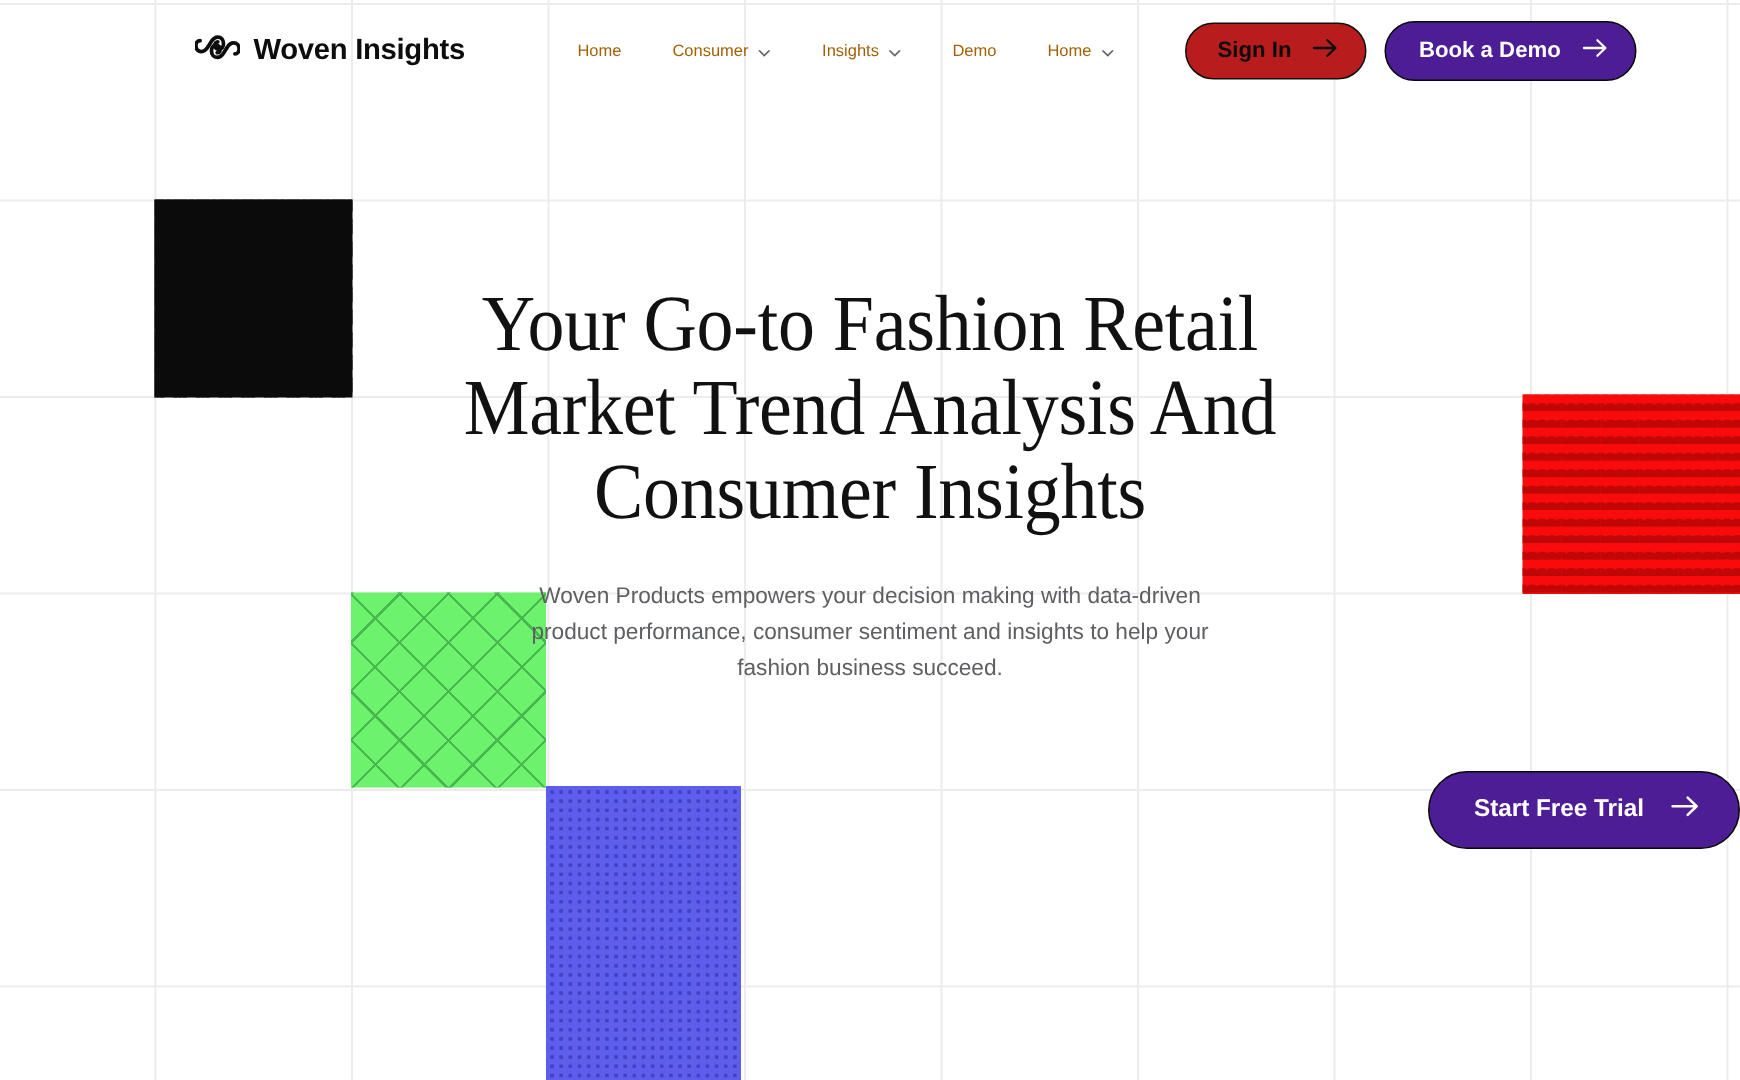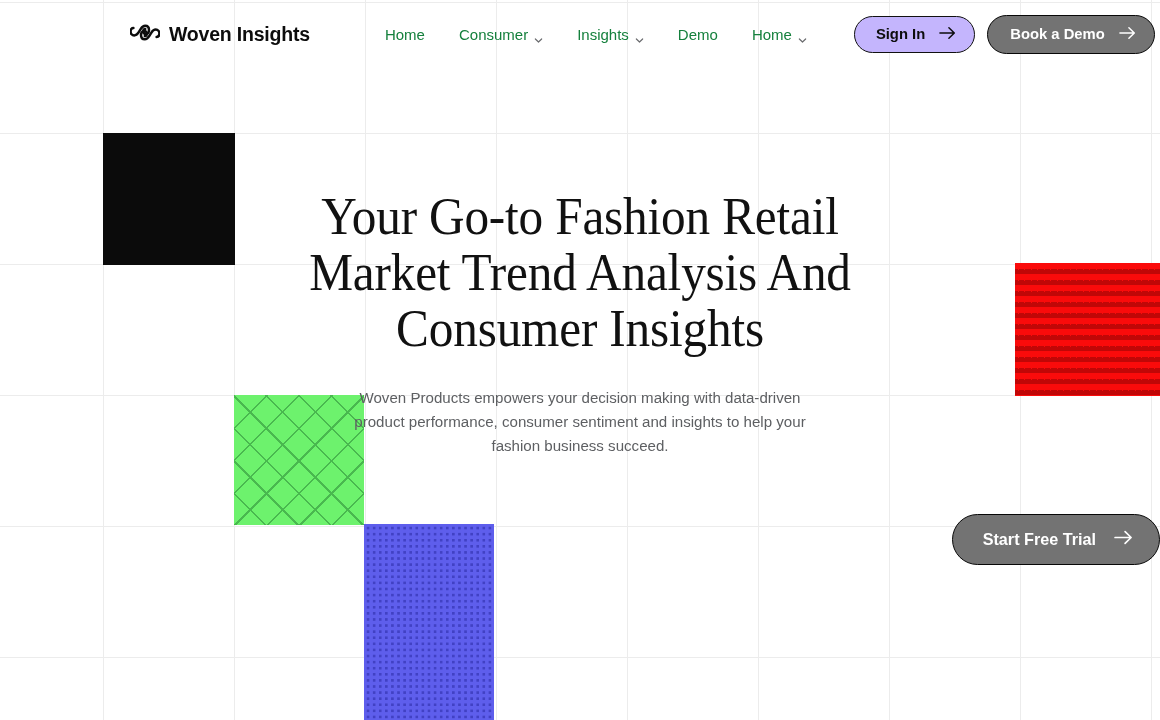--- a/index.html
+++ b/index.html
@@ -129,22 +129,22 @@
     display: flex;
     align-items: center;
     gap: 0;
   }
 
   .nav-item {
     display: flex;
     align-items: center;
     gap: 6px;
     padding: 6px 17px;
-    font-size: 15px;
-    color: #15803d;
+    font-size: 11px;
+    color: #a16207;
     cursor: pointer;
     white-space: nowrap;
   }
 
   .chev {
     display: block;
     width: 9px;
     height: 9px;
     flex: none;
     position: relative;
@@ -166,27 +166,27 @@
     font-size: 14.8px;
     font-weight: 700;
     cursor: pointer;
     white-space: nowrap;
     border: 1.6px solid #111;
     text-decoration: none;
   }
 
   .btn-outline {
     padding: 9px 18px 9px 21px;
-    background: #c4b5fd;
+    background: #b91c1c;
     color: #0d0d0d;
   }
 
   .btn-dark {
     padding: 10px 18px 10px 22px;
-    background: #737373;
+    background: #4c1d95;
     color: #ffffff;
     border-color: #080808;
   }
 
   .arrow { display: block; flex: none; }
 
   
   .hero {
     position: relative;
     z-index: 4;

